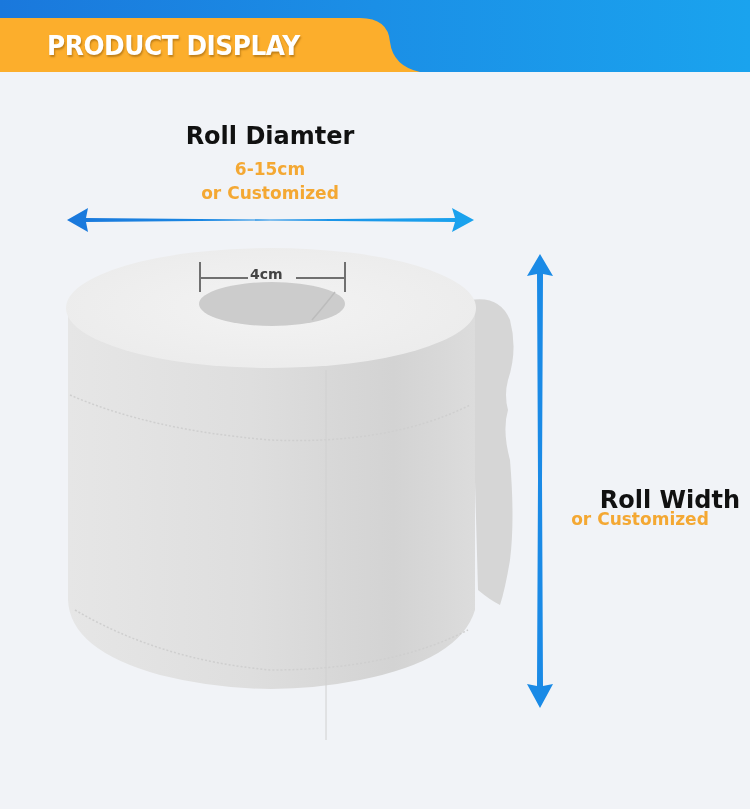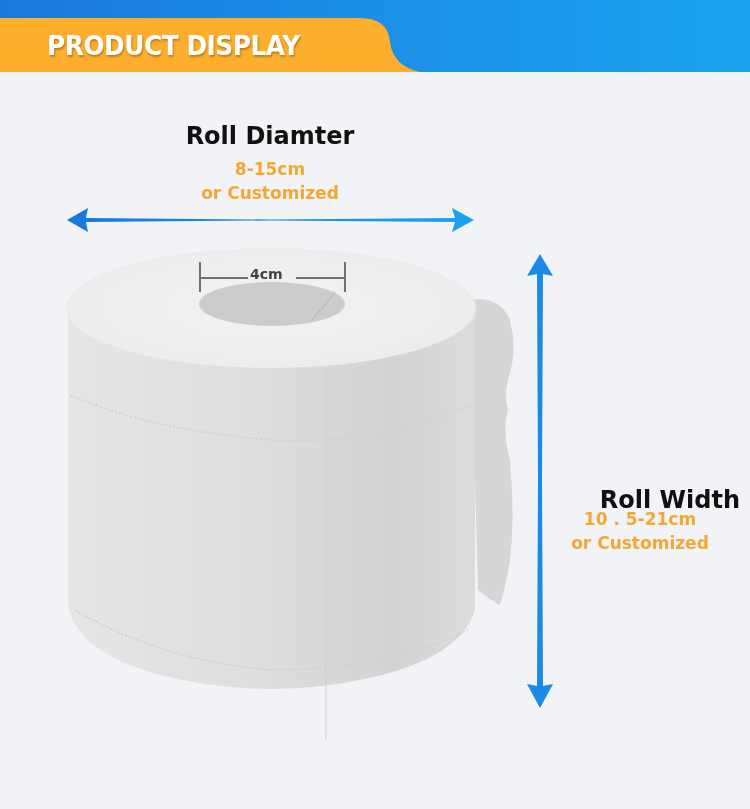--- a/index.html
+++ b/index.html
@@ -48,21 +48,21 @@
 <body>
 
 <div class="banner"></div>
 <svg class="banner-tab" width="750" height="72" viewBox="0 0 750 72">
   <path d="M0,18 L360,18 Q388,18 390,42 Q393,66 420,72 L0,72 Z" fill="#fcae2c"></path>
 </svg>
 <div class="banner-title">PRODUCT DISPLAY</div>
 
 <div id="diam-title" class="label-title">Roll Diamter</div>
 <div id="diam-sub" class="label-sub">
-  <div>8-15cm</div>
+  <div>6-15cm</div>
   <div>or Customized</div>
 </div>
 
 <svg width="750" height="809" viewBox="0 0 750 809">
   <defs>
     <linearGradient id="harrow" x1="0" x2="1" y1="0" y2="0">
       <stop offset="0" stop-color="#1a78dc"></stop>
       <stop offset="1" stop-color="#1aa3ee"></stop>
     </linearGradient>
     <linearGradient id="body" x1="0" x2="1" y1="0" y2="0">
@@ -103,15 +103,14 @@
     <line x1="345" y1="262" x2="345" y2="292"></line>
     <line x1="200" y1="278" x2="248" y2="278"></line>
     <line x1="296" y1="278" x2="345" y2="278"></line>
   </g>
 </svg>
 
 <div class="core-label">4cm</div>
 
 <div id="width-title" class="label-title">Roll Width</div>
 <div id="width-sub" class="label-sub">
-  <div>10 . 5-21cm</div>
   <div>or Customized</div>
 </div>
 
 </body></html>

